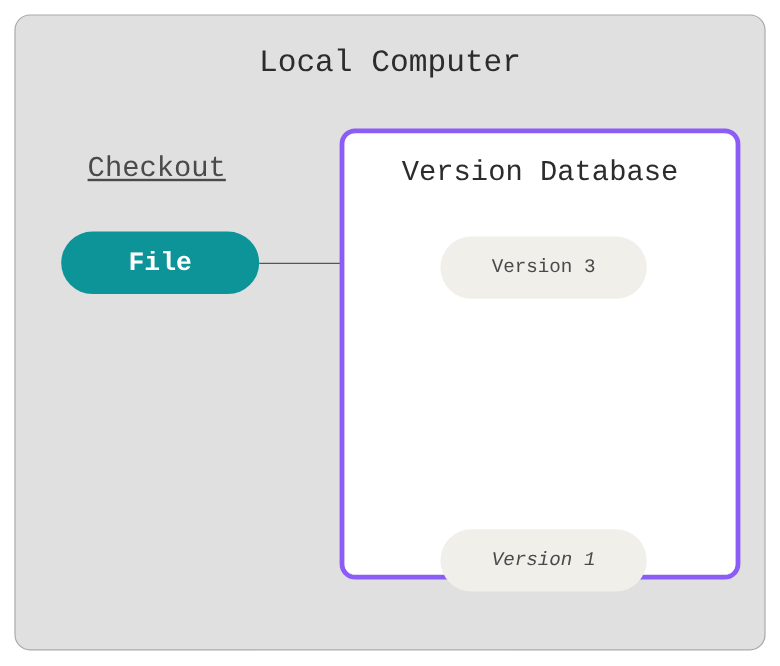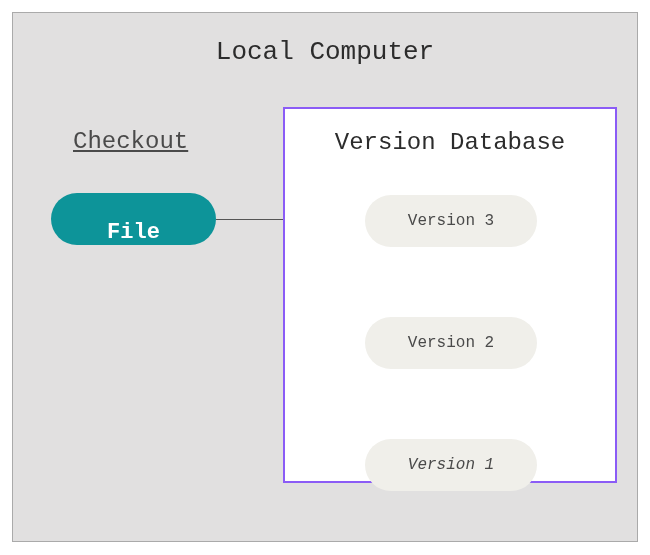--- a/index.html
+++ b/index.html
@@ -1,18 +1,19 @@
 <!DOCTYPE html>
 <html><head>
   <meta charset="utf-8">
   <style>
     * {
       margin: 0;
       padding: 0;
       box-sizing: border-box;
+      border-radius: 13px;
     }
     body {
       width: 650px;
       height: 555px;
       background: #ffffff;
       font-family: "Courier New", Courier, monospace;
       position: relative;
     }
     .outer-box {
       position: absolute;
@@ -46,31 +47,31 @@
       left: 38px;
       top: 180px;
       width: 165px;
       height: 52px;
       background: #0d9499;
       border-radius: 26px;
       color: #ffffff;
       font-size: 22px;
       font-weight: bold;
       display: flex;
-      align-items: flex-end;
+      align-items: center;
       justify-content: center;
     }
     .db-box {
       position: absolute;
       left: 270px;
       top: 94px;
       width: 334px;
       height: 376px;
       background: #ffffff;
-      border: 2px solid #8b5cf6;
+      border: 4px solid #8b5cf6;
     }
     .db-title {
       position: absolute;
       top: 20px;
       left: 0;
       right: 0;
       text-align: center;
       font-size: 24px;
       color: #2c2c2c;
     }
@@ -134,20 +135,17 @@
   <div class="connector-h line-file-v3"></div>
   <div class="connector-v line-v3-v2"></div>
   <div class="connector-v line-v2-v1"></div>
 
   <div class="db-box">
     <div class="db-title">Version Database</div>
 
     <div class="version-node v3">
       <span>Version 3</span>
     </div>
-    <div class="version-node v2">
-      <span>Version 2</span>
-    </div>
     <div class="version-node v1">
       <span>Version 1</span>
     </div>
   </div>
 </div>
 
 </body></html>

